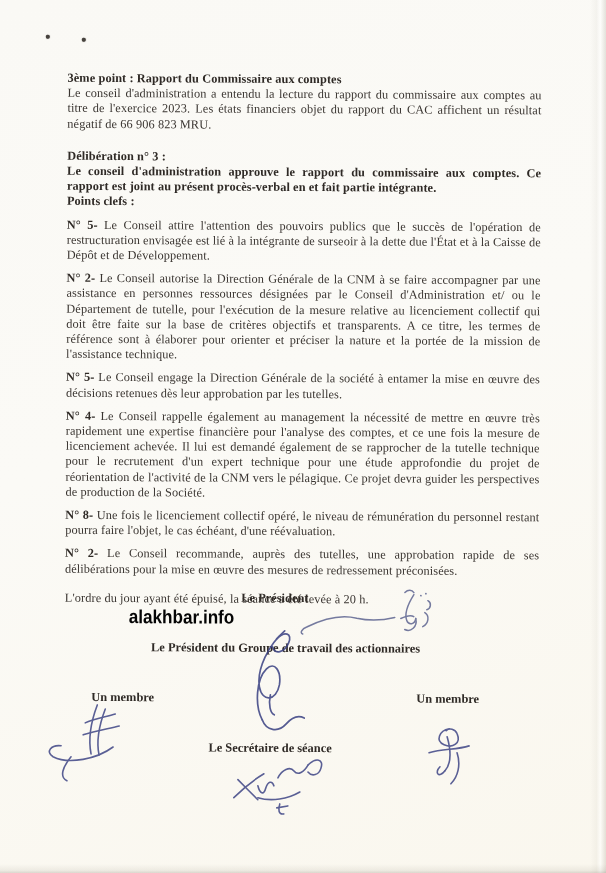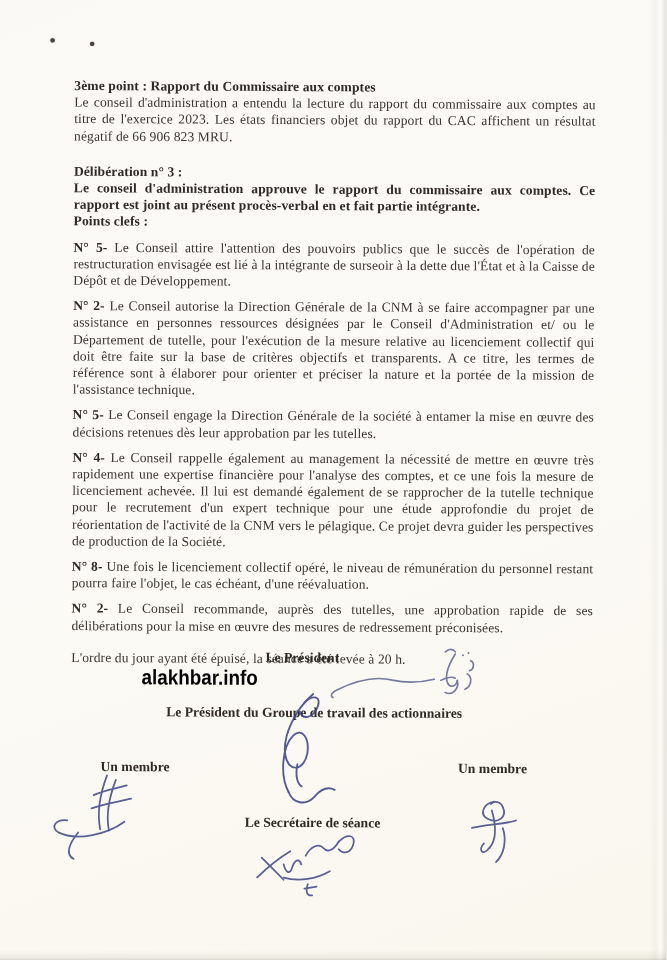--- a/index.html
+++ b/index.html
@@ -81,21 +81,21 @@
       <p class="pt"><b>N° 8-</b><span> Une fois le licenciement collectif opéré, le niveau de rémunération du personnel restant pourra faire l'objet, le cas échéant, d'une réévaluation.</span></p>
       <p class="pt"><b>N° 2-</b><span> Le Conseil recommande, auprès des tutelles, une approbation rapide de ses délibérations pour la mise en œuvre des mesures de redressement préconisées.</span></p>
 
       <p class="closing">L'ordre du jour ayant été épuisé, la séance a été levée à 20 h.</p>
     </div>
 
     <div class="sig-label centered" style="left:278px;top:591px;">Le Président</div>
     <div class="sig-label centered" style="left:289px;top:641px;">Le Président du Groupe de travail des actionnaires</div>
     <div class="sig-label" style="left:95px;top:691px;">Un membre</div>
     <div class="sig-label" style="left:420px;top:691px;">Un membre</div>
-    <div class="sig-label centered" style="left:288px;top:741px;">Le Secrétaire de séance</div>
+    <div class="sig-label centered" style="left:274px;top:741px;">Le Secrétaire de séance</div>
 
     <div class="watermark">alakhbar.info</div>
 
     <svg class="sig" style="left:300px;top:588px;" width="140" height="60" viewBox="0 0 140 60">
       <g stroke="#5d6490" stroke-width="1.5" opacity="0.85">
         <path d="M6,46 C3,45 5,41 10,39 C26,31 44,26 60,30 C74,33 86,32 98,29"></path>
         <path d="M104,30 C110,27 114,26 117,28"></path>
         <path d="M117,6 C112,14 107,24 110,32 C112,37 118,36 119,30"></path>
         <path d="M119,30 C121,38 114,44 108,41"></path>
         <path d="M108,4 C111,1 115,1 117,4"></path>

